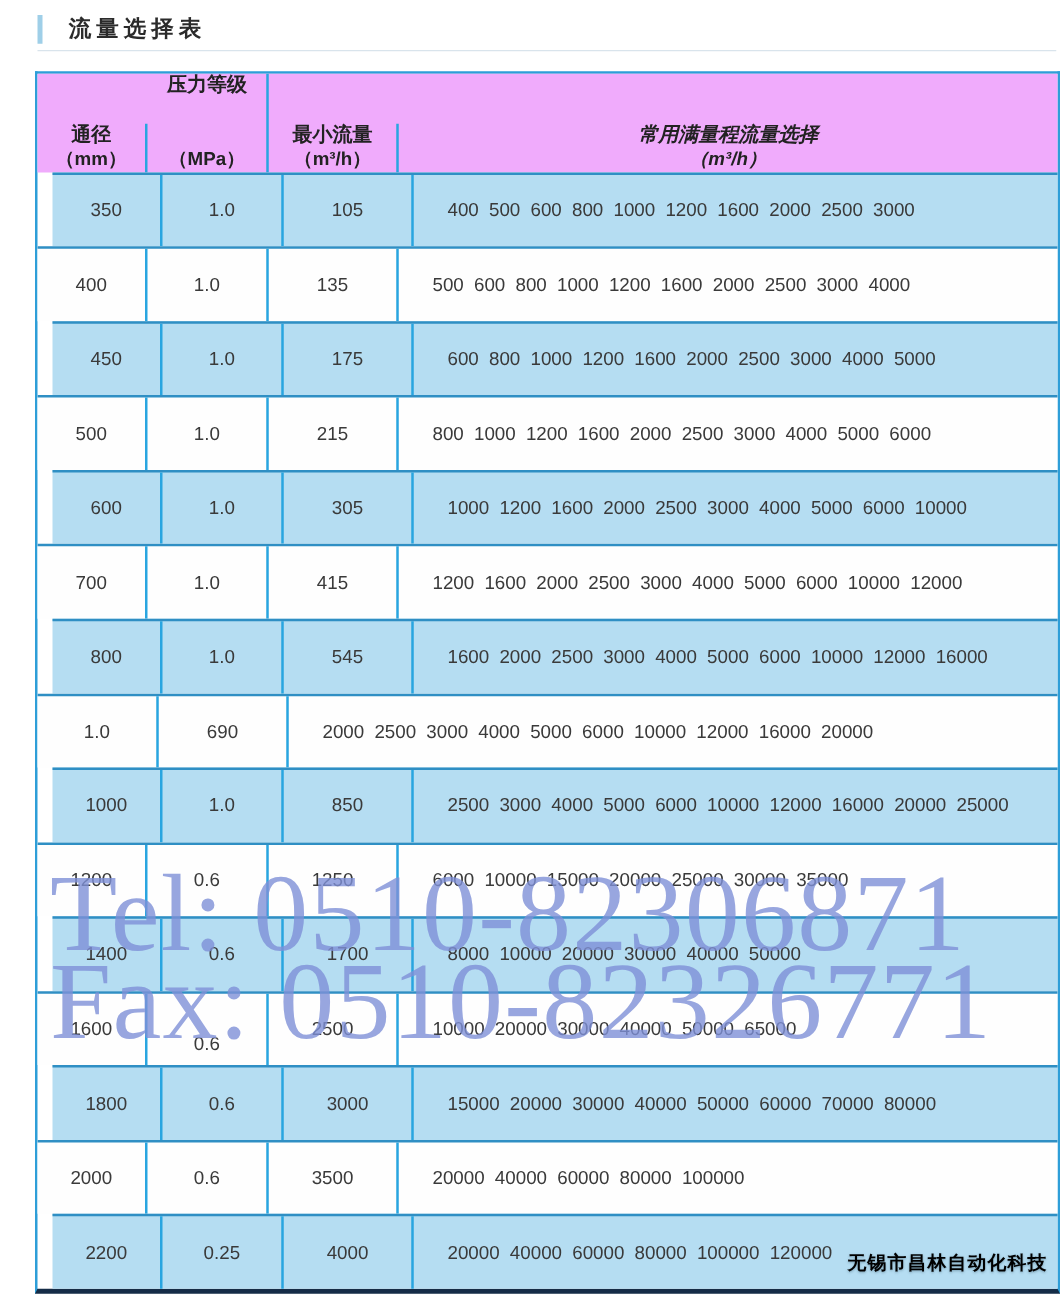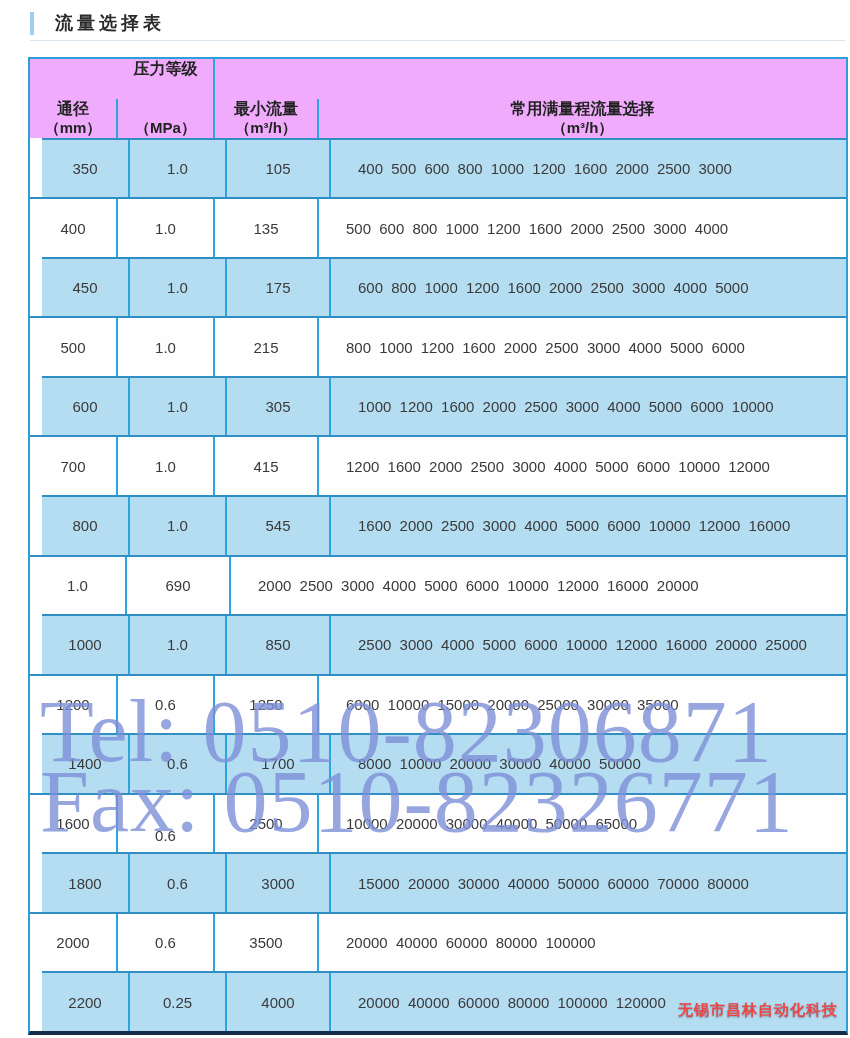--- a/index.html
+++ b/index.html
@@ -22,33 +22,33 @@
   .t-row.blue { background:#b5ddf2;margin-left:12px; }
   .t-row.white { background:#fefefe; }
   .t-cell { border-right:2px solid #29a5e0; display:flex; flex-direction:column;
     align-items:center; justify-content:center; color:#3a3a3a; font-size:15px; }
   .t-cell.c1 { flex:0 0 88px; }
   .t-cell.c2 { flex:0 0 97px;gap:40px; }
   .t-cell.c3 { flex:0 0 104px; }
   .t-cell.c4 { flex:1; border-right:none; align-items:flex-start; padding-left:27px;
     word-spacing:4px; text-align:left; justify-content:center; }
   .t-row.header .t-cell { font-weight:bold; color:#222; font-size:16px; line-height:1.25; }
-  .t-row.header .t-cell.c4 { align-items:center; padding-left:0; }
+  .t-row.header .t-cell.c4 { align-items:center; padding-left:0;font-style:italic; }
   .hdr-unit { font-weight:bold; font-size:15px; }
   .mpa-shift { position:relative; top:12px; }
 
   
   .wm-line { position:absolute; left:40px; white-space:nowrap;
     font-family:"Liberation Serif","DejaVu Serif",serif;
     font-size:88px; line-height:1; color:rgba(126,144,215,0.80);
     letter-spacing:1px; pointer-events:none; }
   .wm-tel { top:652px;margin-top:36px; }
   .wm-fax { top:758px; }
   .wm-company { position:absolute; right:12px; top:1001px; font-size:15px; font-weight:bold;
-    color:#ef4444; text-shadow:0 1px 2px rgba(40,70,90,0.45); letter-spacing:1px;
+    color:#000000; text-shadow:0 1px 2px rgba(40,70,90,0.45); letter-spacing:1px;
     pointer-events:none; }
 </style>
 </head>
 <body>
 
 <div class="title-wrap">
   <div class="accent-bar"></div>
   <div class="page-title">流量选择表</div>
   <div class="title-underline"></div>
 </div>

